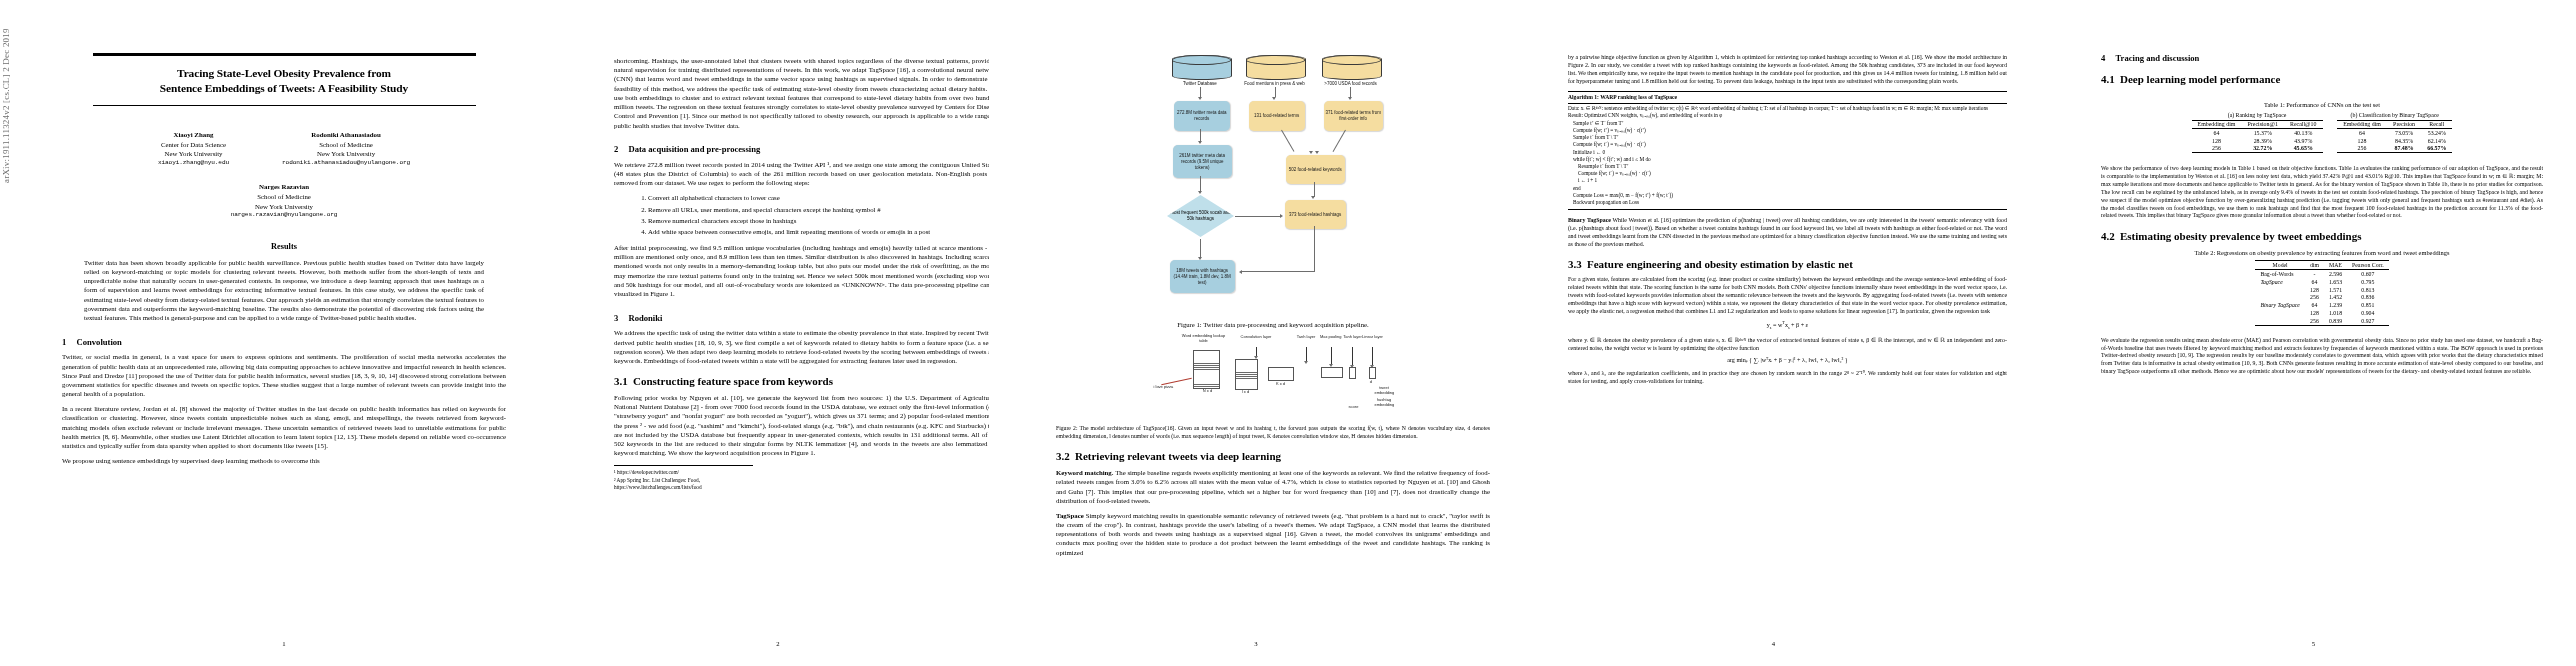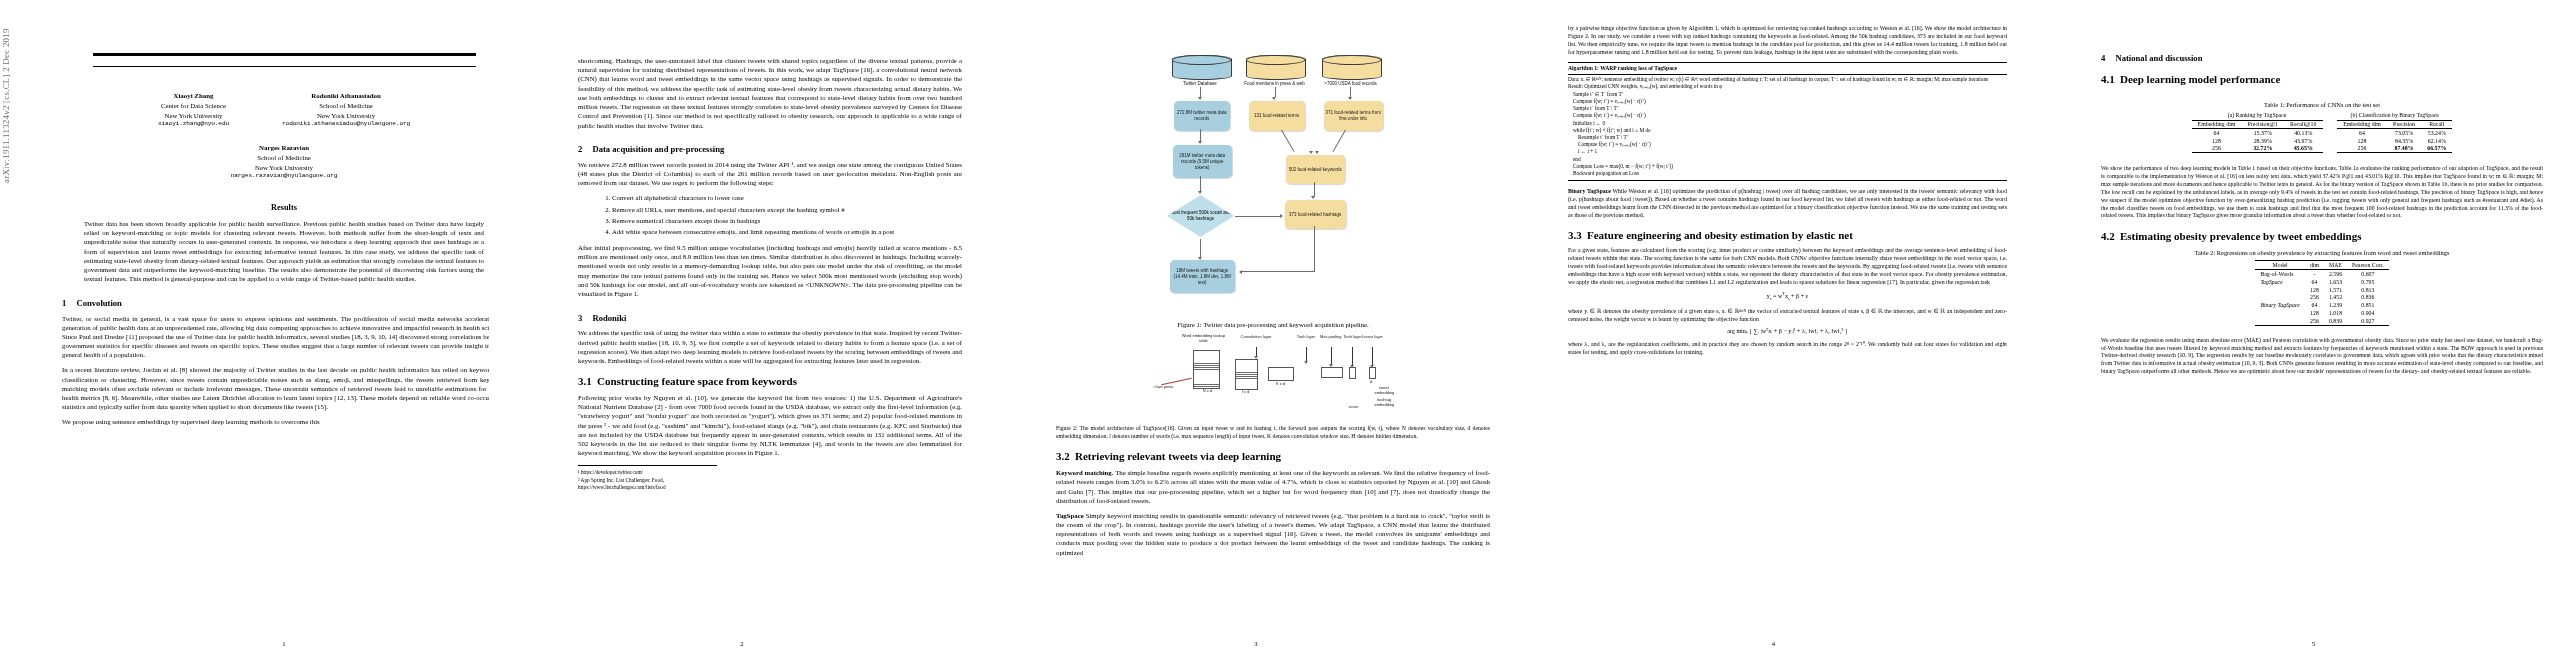--- a/index.html
+++ b/index.html
@@ -8,21 +8,21 @@
 
   .arxiv-stamp{
     position:absolute;left:1.1px;top:183px;width:289px;
     transform:rotate(-90deg);transform-origin:0 0;
     font-family:"Liberation Serif",serif;font-size:9px;color:#6f6f6f;
     letter-spacing:0.2px;white-space:nowrap;
   }
 
   .page{position:absolute;top:0;width:506px;height:667px;background:#fff;}
 
-  .pg1{left:31px;}  .pg2{left:489px;}  .pg3{left:989px;} .pg4{left:1501px;} .pg5{left:2051px;}
+  .pg1{left:31px;}  .pg2{left:525px;}  .pg3{left:989px;} .pg4{left:1501px;} .pg5{left:2051px;}
 
   .title{
     font-size:11.4px;font-weight:bold;text-align:center;line-height:1.34;
     letter-spacing:-0.1px;
   }
   .rule-top{height:2.8px;background:#000;margin:0 auto 10px auto;width:383px;}
   .rule-bot{height:0.9px;background:#000;margin:8.3px auto 0 auto;width:383px;}
 
   .authors{margin-top:24.5px;text-align:center;font-size:6.8px;line-height:1.42;}
   .auth-row{display:flex;justify-content:center;gap:53px;}
@@ -115,20 +115,24 @@
 </head>
 <body>
 
 <div class="sheet">
 
   <div class="arxiv-stamp">arXiv:1911.11324v2  [cs.CL]  2 Dec 2019</div>
 
   <div class="page pg1">
     <div style="padding:53px 31px 0 31px;">
       <div class="rule-top"></div>
+      <div class="title">
+        <div>Tracing State-Level Obesity Prevalence from</div>
+        <div>Sentence Embeddings of Tweets: A Feasibility Study</div>
+      </div>
       <div class="rule-bot"></div>
 
       <div class="authors">
         <div class="auth-row">
           <div class="auth-blk">
             <div class="auth-name">Xiaoyi Zhang</div>
             <div>Center for Data Science</div>
             <div>New York University</div>
             <div class="auth-mail">xiaoyi.zhang@nyu.edu</div>
           </div>
@@ -307,21 +311,21 @@
       <h3 class="sub">
         <span class="n">3.2</span><span>Retrieving relevant tweets via deep learning</span>
       </h3>
       <p class="body"><b>Keyword matching.</b> <span>The simple baseline regards tweets explicitly mentioning at least one of the keywords as relevant. We find the relative frequency of food-related tweets ranges from 3.0% to 6.2% across all states with the mean value of 4.7%, which is close to statistics reported by Nguyen et al. [10] and Ghosh and Guha [7]. This implies that our pre-processing pipeline, which set a higher bar for word frequency than [10] and [7], does not drastically change the distribution of food-related tweets.</span></p>
       <p class="body"><b>TagSpace</b> <span>Simply keyword matching results in questionable semantic relevancy of retrieved tweets (e.g. "that problem is a hard nut to crack", "taylor swift is the cream of the crop"). In contrast, hashtags provide the user's labeling of a tweet's themes. We adapt TagSpace, a CNN model that learns the distributed representations of both words and tweets using hashtags as a supervised signal [16]. Given a tweet, the model convolves its unigrams' embeddings and conducts max pooling over the hidden state to produce a dot product between the learnt embeddings of the tweet and candidate hashtags. The ranking is optimized</span></p>
     </div>
     <div class="pagenum">3</div>
   </div>
 
   <div class="page pg4" style="width:545px">
-    <div style="padding:24px 39px 0 67px;">
+    <div style="padding:53px 39px 0 67px;">
       <p class="body" style="margin-top:0;font-size:5.9px;">by a pairwise hinge objective function as given by Algorithm 1, which is optimized for retrieving top ranked hashtags according to Weston et al. [16]. We show the model architecture in Figure 2. In our study, we consider a tweet with top ranked hashtags containing the keywords as food-related. Among the 50k hashtag candidates, 373 are included in our food keyword list. We then empirically tune, we require the input tweets to mention hashtags in the candidate pool for production, and this gives us 14.4 million tweets for training, 1.8 million held out for hyperparameter tuning and 1.8 million held out for testing. To prevent data leakage, hashtags in the input texts are substituted with the corresponding plain words.</p>
 
       <div class="algo">
         <div class="hd">Algorithm 1: WARP ranking loss of TagSpace</div>
         <div class="ln">Data: xᵢ ∈ ℝᵈˣᴺ: sentence embedding of twitter w; c(t) ∈ ℝᵈ: word embedding of hashtag t; T: set of all hashtags in corpus; T⁻: set of hashtags found in w; m ∈ ℝ: margin; M: max sample iterations</div>
         <div class="ln">Result: Optimized CNN weights, vₜᵣₐₙₛ(w), and embedding of words in φ</div>
         <div class="ln i1">Sample t⁺ ∈ T⁻ from T⁺</div>
         <div class="ln i1">Compute f(w; t⁺) = vₜᵣₐₙₛ(w) · c(t⁺)</div>
         <div class="ln i1">Sample t⁻ from T \ T⁺</div>
         <div class="ln i1">Compute f(w; t⁻) = vₜᵣₐₙₛ(w) · c(t⁻)</div>
@@ -349,21 +353,21 @@
       <div class="eq">arg minᵦ { ∑ᵢ |wᵀxᵢ + β − yᵢ|² + λ₁ ‖w‖₁ + λ₂ ‖w‖₂² }</div>
 
       <p class="body" style="font-size:5.9px;">where λ₁ and λ₂ are the regularization coefficients, and in practice they are chosen by random search in the range 2⁸ ~ 2⁻¹⁰. We randomly hold out four states for validation and eight states for testing, and apply cross-validations for training.</p>
     </div>
     <div class="pagenum">4</div>
   </div>
 
   <div class="page pg5" style="width:525px">
     <div style="padding:53px 33px 0 50px;">
       <h2 class="sec" style="margin-top:0">
-        <span class="n">4</span><span>National and discussion</span>
+        <span class="n">4</span><span>Tracing and discussion</span>
       </h2>
       <h3 class="sub">
         <span class="n">4.1</span><span>Deep learning model performance</span>
       </h3>
 
       <div style="margin-top:15.6px;">
         <div class="tbl-cap">Table 1: Performance of CNNs on the test set</div>
         <div class="tbl-pair">
           <div>
             <div class="subcap">(a) Ranking by TagSpace</div>

